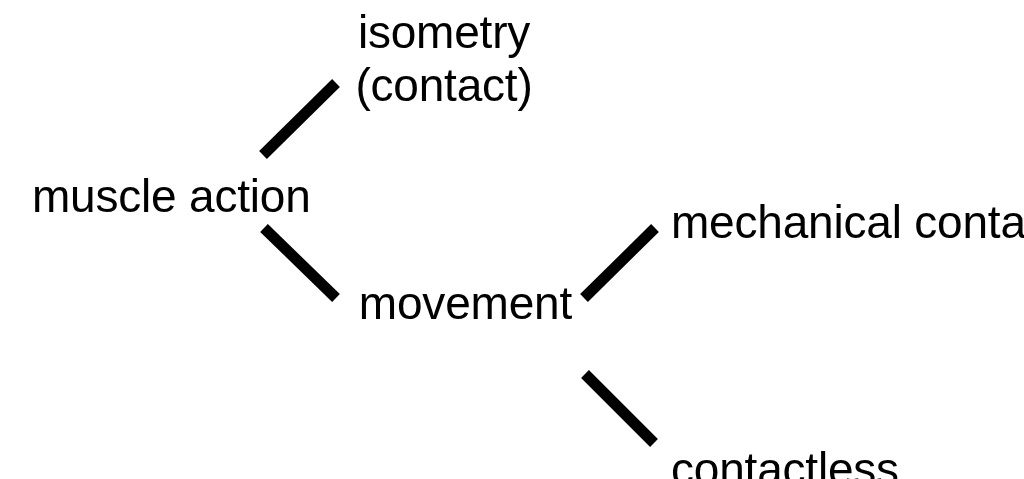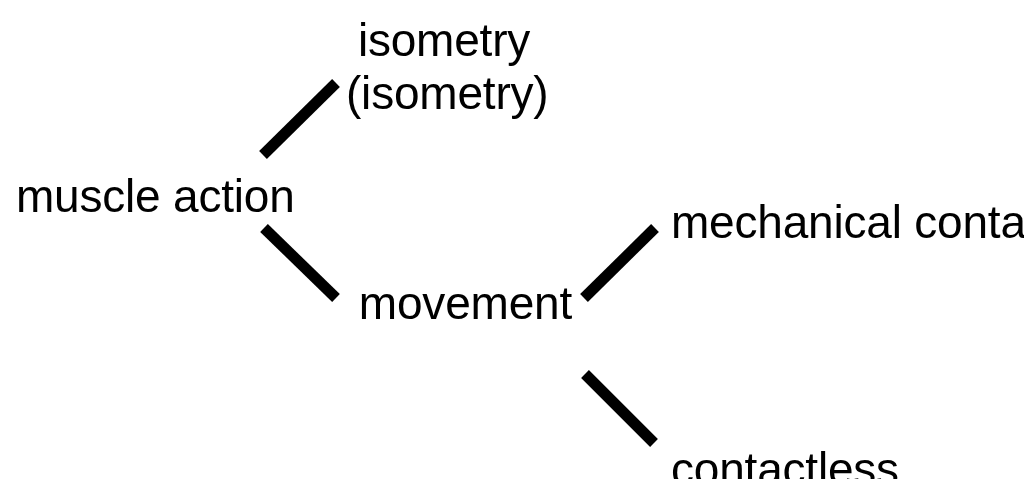--- a/index.html
+++ b/index.html
@@ -30,30 +30,29 @@
     font-size: 46px;
     line-height: 53px;
     white-space: nowrap;
     letter-spacing: -0.2px;
   }
   .node-line {
     display: block;
   }
   
   #node-muscle-action {
-    left: 16px;
+    left: 32px;
     top: 170px;
     text-align: left;
   }
   #node-isometry {
     left: 346px;
     top: 6px;
     text-align: center;
     width: 196px;
-    margin-top: 8px;
   }
   #node-movement {
     left: 312px;
     top: 277px;
     text-align: right;
     width: 260px;
   }
   #node-mechanical-contact {
     left: 671px;
     top: 196px;
@@ -76,21 +75,21 @@
     <line class="edge" stroke="#000000" stroke-width="11" stroke-linecap="butt" x1="584" y1="298" x2="655" y2="228"></line>
     <line class="edge" stroke="#000000" stroke-width="11" stroke-linecap="butt" x1="585" y1="374" x2="654" y2="443"></line>
   </svg>
 
   <div class="node" id="node-muscle-action">
     <span class="node-line">muscle action</span>
   </div>
 
   <div class="node" id="node-isometry">
     <span class="node-line">isometry</span>
-    <span class="node-line">(isometry)</span>
+    <span class="node-line">(contact)</span>
   </div>
 
   <div class="node" id="node-movement">
     <span class="node-line">movement</span>
   </div>
 
   <div class="node" id="node-mechanical-contact">
     <span class="node-line">mechanical contact</span>
   </div>
 

